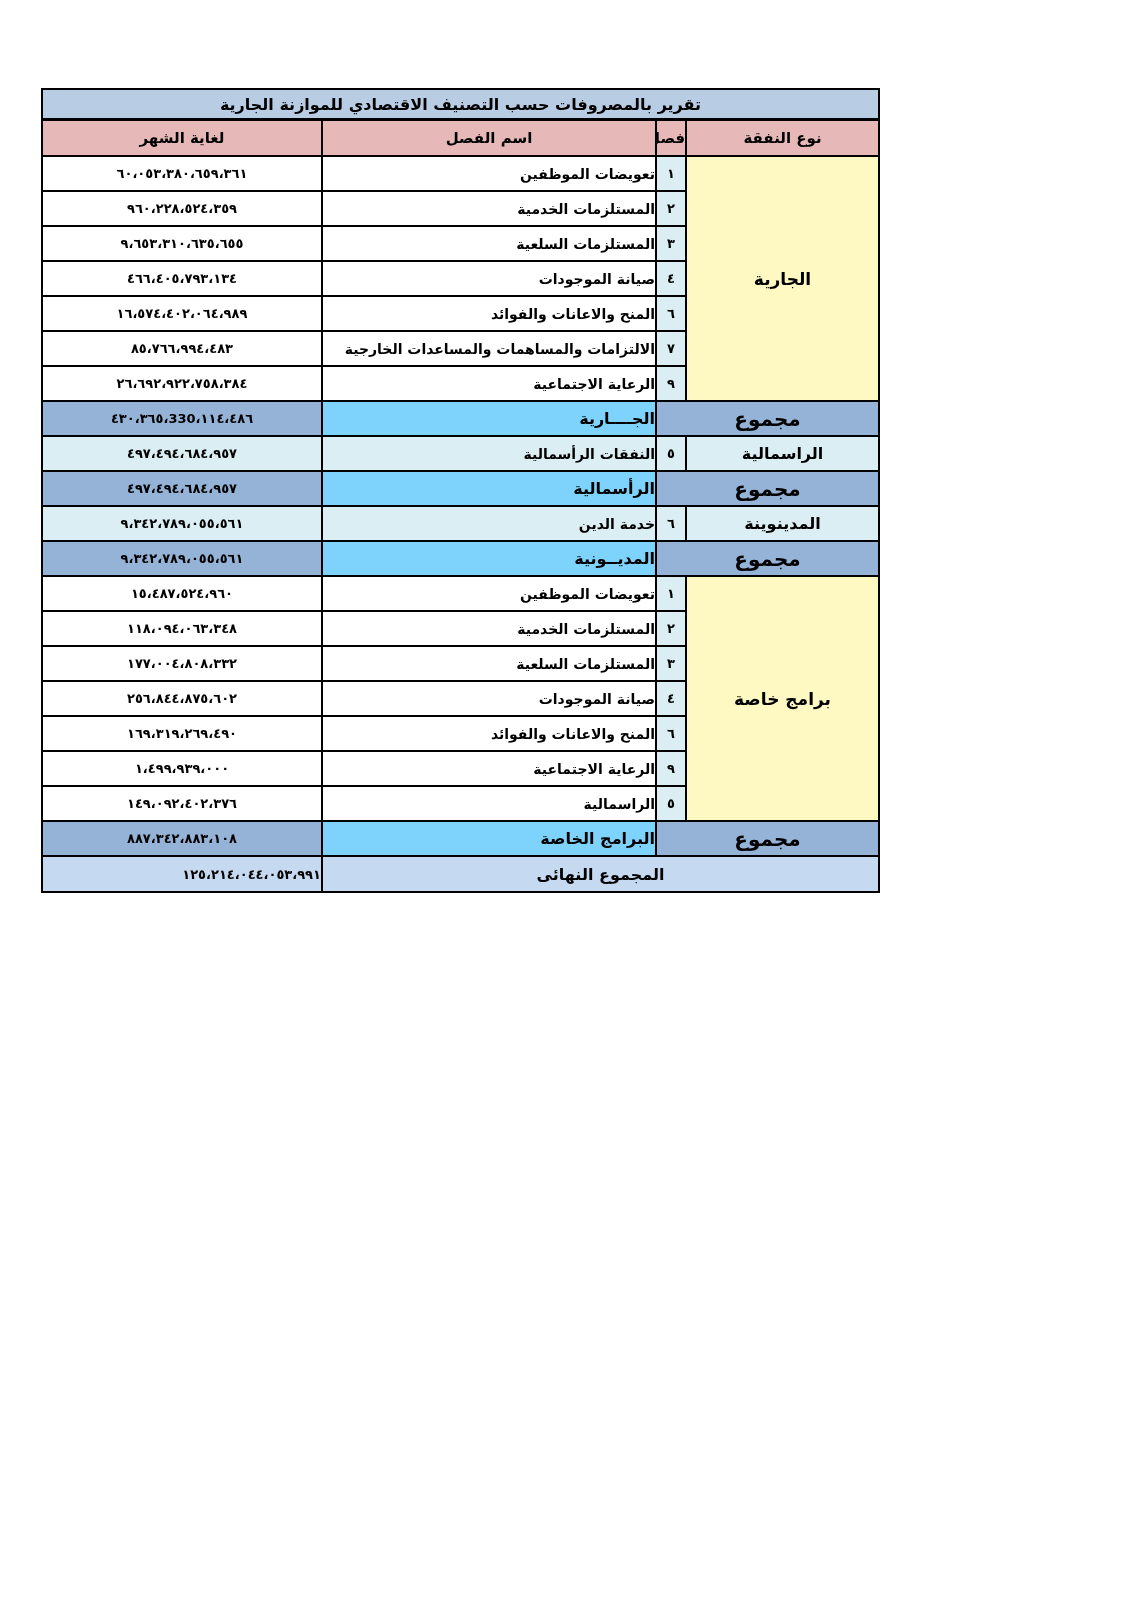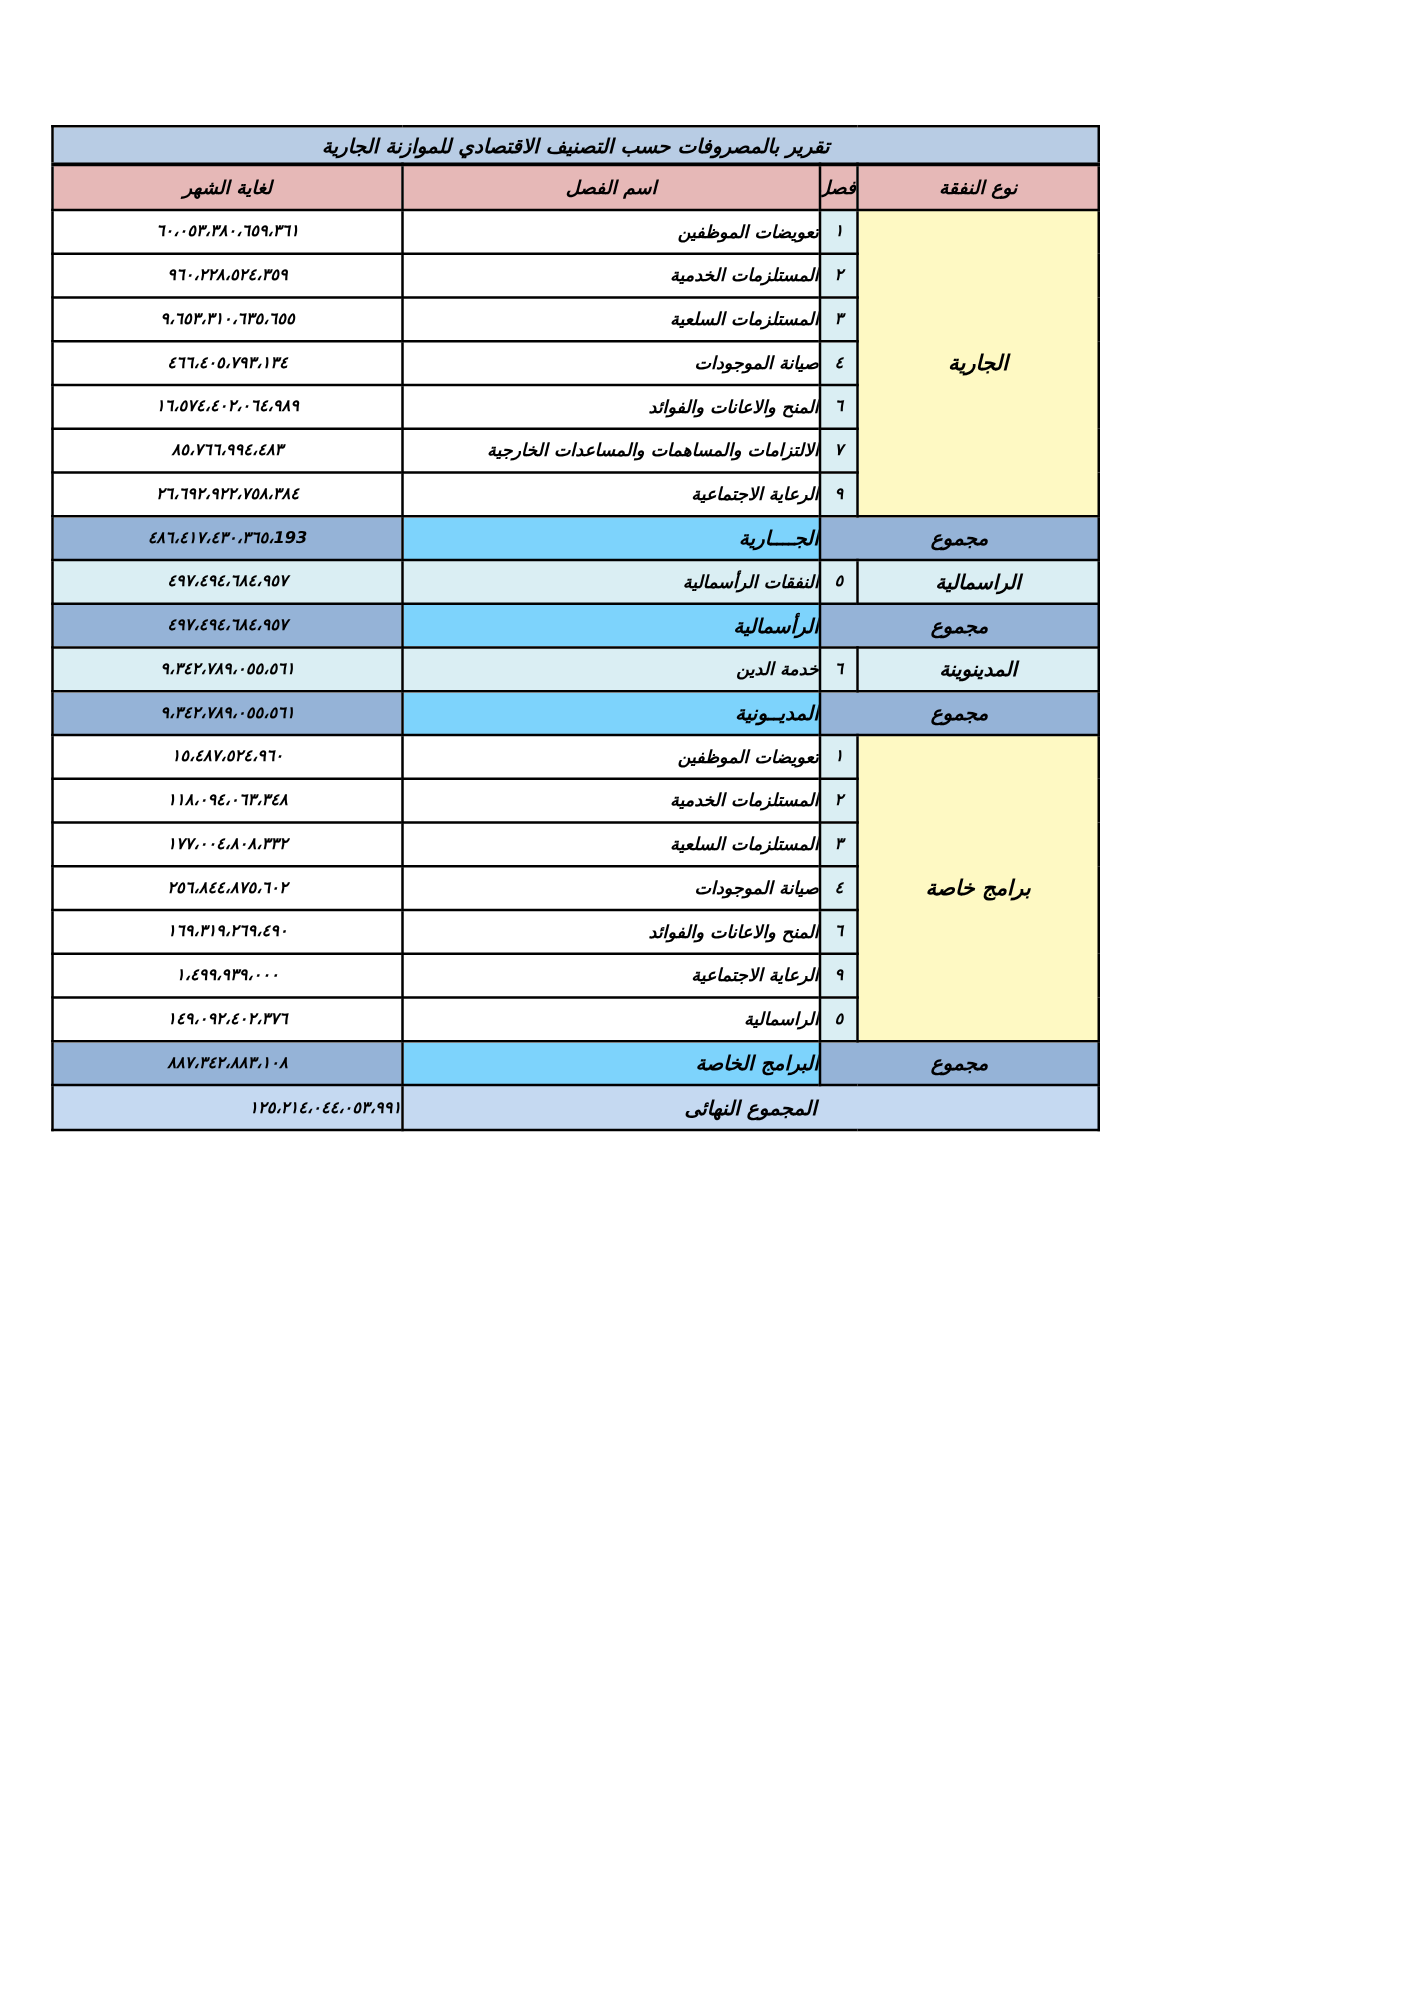--- a/index.html
+++ b/index.html
@@ -4,23 +4,22 @@
 <style>
   html,body{margin:0;padding:0;}
   body{
     width:1131px;height:1600px;
     background:#ffffff;
     font-family:"DejaVu Sans",sans-serif;
     position:relative;
   }
   .report-wrap{
     position:absolute;
-    top:100px;left:178px;
+    top:88px;left:178px;
     width:702px;
-    font-style:italic;
   }
   table.report{
     border-collapse:collapse;
     table-layout:fixed;
     width:837px;
     direction:rtl;
   }
   table.report td{
     border:2px solid #000;
     font-weight:bold;
@@ -72,21 +71,21 @@
   }
   tr.row-light td{background:#daeef3;}
   tr.row-light .cell-type-single{
     background:#daeef3;
     text-align:center;
     font-size:16px;
   }
   tr.row-total td{background:#95b3d7;height:33px;}
   tr.row-total .cell-total-label{
     text-align:center;
-    font-size:16px;
+    font-size:20px;
   }
   tr.row-total .cell-name{
     background:#7dd3fc;
     font-size:16px;
   }
   tr.row-total .cell-amt{background:#95b3d7;}
   tr.row-grand td{background:#c5d9f1;height:34px;text-align:right;}
   tr.row-grand .cell-grand-label{
     text-align:center;
     font-size:16px;
@@ -150,21 +149,21 @@
     <td class="cell-amt">٨٥،٧٦٦،٩٩٤،٤٨٣</td>
   </tr>
   <tr>
     <td class="cell-no">٩</td>
     <td class="cell-name">الرعاية الاجتماعية</td>
     <td class="cell-amt">٢٦،٦٩٢،٩٢٢،٧٥٨،٣٨٤</td>
   </tr>
   <tr class="row-total">
     <td class="cell-total-label" colspan="2">مجموع</td>
     <td class="cell-name">الجــــارية</td>
-    <td class="cell-amt">193،٤٨٦،٤١٧،٤٣٠،٣٦٥</td>
+    <td class="cell-amt">١١٤،٤٨٦،330،٤٣٠،٣٦٥</td>
   </tr>
 
   <tr class="row-light">
     <td class="cell-type-single">الراسمالية</td>
     <td class="cell-no">٥</td>
     <td class="cell-name">النفقات الرأسمالية</td>
     <td class="cell-amt">٤٩٧،٤٩٤،٦٨٤،٩٥٧</td>
   </tr>
   <tr class="row-total">
     <td class="cell-total-label" colspan="2">مجموع</td>

